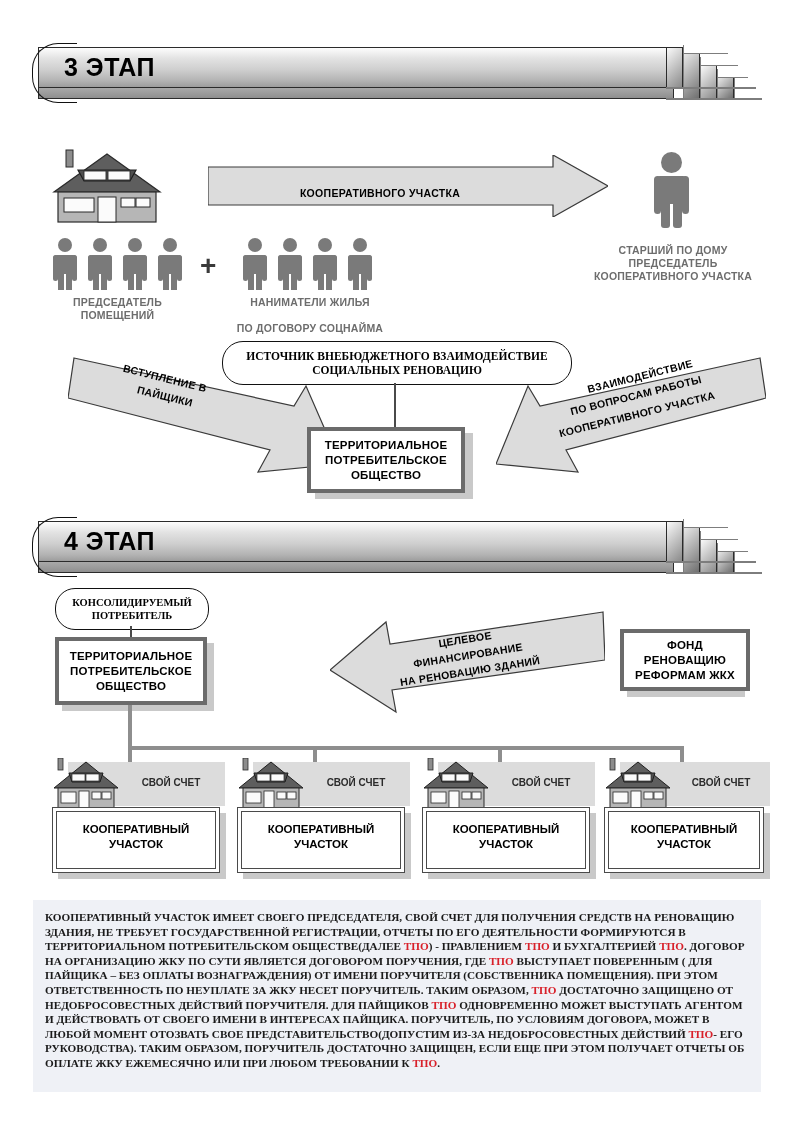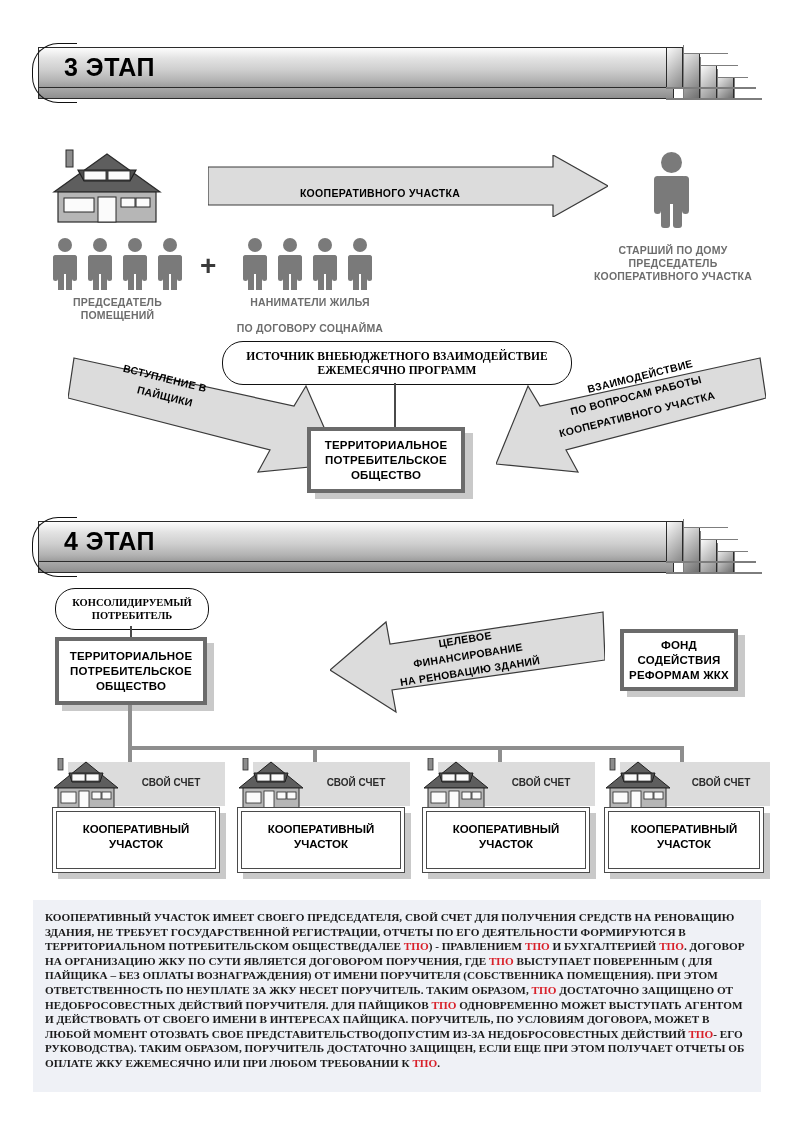--- a/index.html
+++ b/index.html
@@ -229,21 +229,21 @@
 
   <svg class="abs" style="left:496px;top:340px;" width="270" height="160" viewBox="0 0 270 160">
     <polygon points="264,18 44,66 32,46 0,124 82,132 70,110 270,58" fill="#dcdcdc" stroke="#3a3a3a" stroke-width="1.2"></polygon>
   </svg>
   <div class="arrow-txt" style="left:540px;top:369px;width:200px;transform:rotate(-14deg);">ВЗАИМОДЕЙСТВИЕ</div>
   <div class="arrow-txt" style="left:536px;top:388px;width:200px;transform:rotate(-14deg);">ПО ВОПРОСАМ РАБОТЫ</div>
   <div class="arrow-txt" style="left:532px;top:407px;width:210px;transform:rotate(-14deg);">КООПЕРАТИВНОГО УЧАСТКА</div>
 
   <div class="oval" style="left:222px;top:341px;width:348px;height:42px;border-radius:21px;flex-direction:column;font-size:11.5px;line-height:14px;">
     <div>ИСТОЧНИК ВНЕБЮДЖЕТНОГО ВЗАИМОДЕЙСТВИЕ</div>
-    <div>ЕЖЕМЕСЯЧНО ПРОГРАММ</div>
+    <div>СОЦИАЛЬНЫХ РЕНОВАЦИЮ</div>
   </div>
   <div class="connector" style="left:394px;top:383px;width:1.6px;height:44px;"></div>
 
   <div class="shadow" style="left:315px;top:433px;width:158px;height:66px;"></div>
   <div class="gbox" style="left:307px;top:427px;width:158px;height:66px;">
     <div class="inr">
       <div>ТЕРРИТОРИАЛЬНОЕ</div>
       <div>ПОТРЕБИТЕЛЬСКОЕ</div>
       <div>ОБЩЕСТВО</div>
     </div>
@@ -287,24 +287,24 @@
   </div>
 
   <svg class="abs" style="left:330px;top:608px;" width="275" height="110" viewBox="0 0 275 110">
     <polygon points="273,4 60,36 56,14 0,62 66,104 62,82 275,52" fill="#dcdcdc" stroke="#3a3a3a" stroke-width="1.2"></polygon>
   </svg>
   <div class="arrow-txt" style="left:390px;top:632px;width:150px;transform:rotate(-9deg);">ЦЕЛЕВОЕ</div>
   <div class="arrow-txt" style="left:383px;top:648px;width:170px;transform:rotate(-9deg);">ФИНАНСИРОВАНИЕ</div>
   <div class="arrow-txt" style="left:375px;top:664px;width:190px;transform:rotate(-9deg);">НА РЕНОВАЦИЮ ЗДАНИЙ</div>
 
   <div class="shadow" style="left:627px;top:635px;width:118px;height:62px;"></div>
-  <div class="gbox" style="left:620px;top:629px;width:118px;height:62px;">
+  <div class="gbox" style="left:620px;top:629px;width:130px;height:62px;">
     <div class="inr">
       <div>ФОНД</div>
-      <div>СОДЕЙСТВИЯ</div>
+      <div>РЕНОВАЩИЮ</div>
       <div>РЕФОРМАМ ЖКХ</div>
     </div>
   </div>
 
   <div class="connector-lt" style="left:128px;top:705px;width:4px;height:43px;"></div>
   <div class="connector-lt" style="left:128px;top:746px;width:556px;height:4px;"></div>
   <div class="connector-lt" style="left:128px;top:746px;width:4px;height:30px;"></div>
   <div class="connector-lt" style="left:313px;top:746px;width:4px;height:30px;"></div>
   <div class="connector-lt" style="left:498px;top:746px;width:4px;height:30px;"></div>
   <div class="connector-lt" style="left:680px;top:746px;width:4px;height:30px;"></div>

